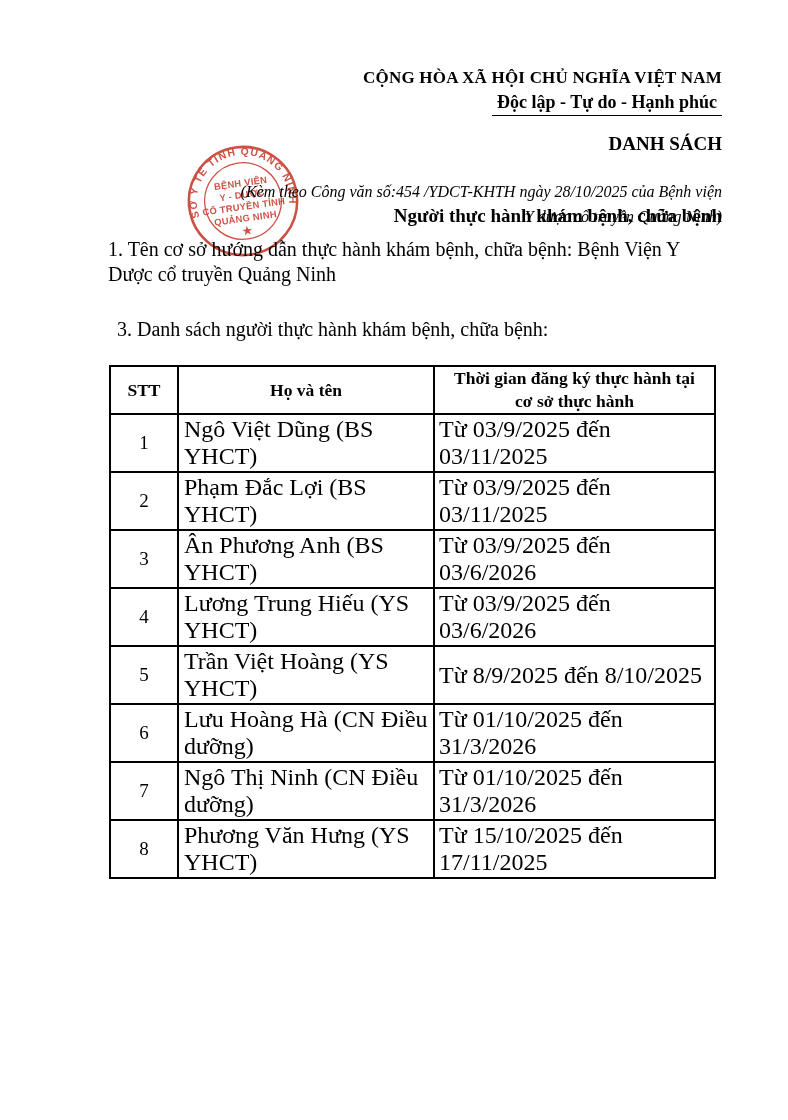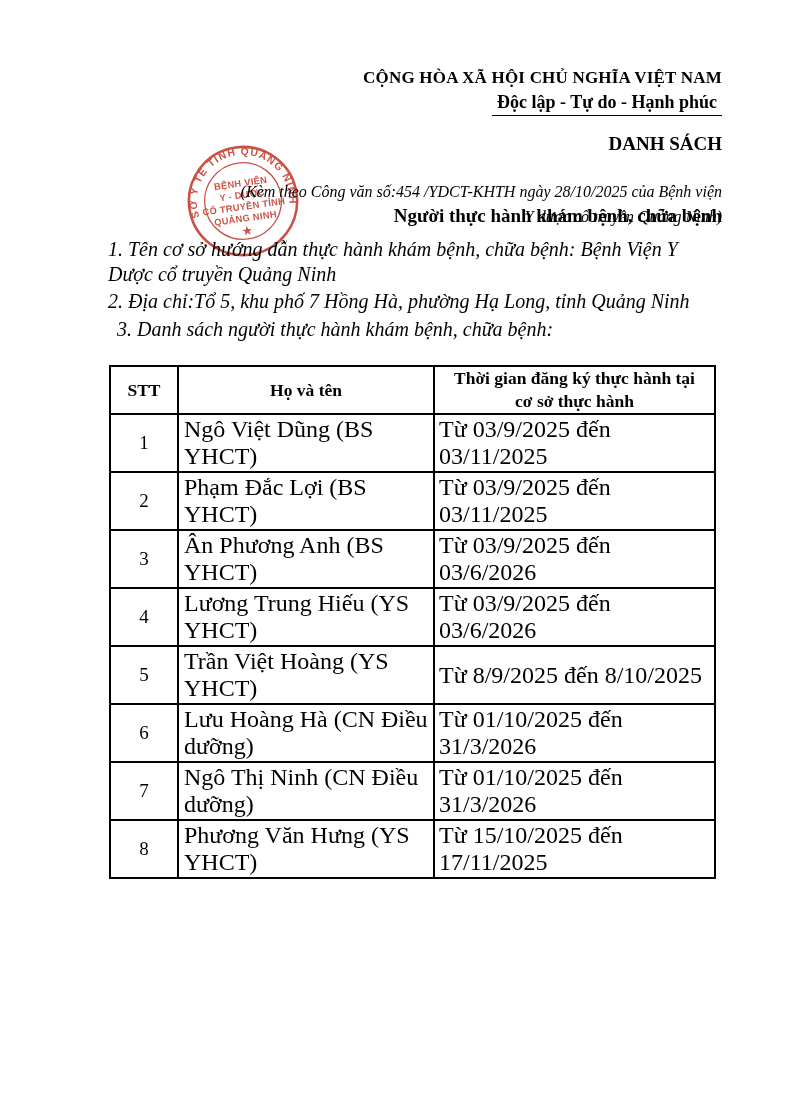--- a/index.html
+++ b/index.html
@@ -9,21 +9,21 @@
   }
   .center-line{position:absolute;left:116px;width:606px;text-align:right;}
   .nat-title{top:68px;font-weight:bold;font-size:17px;letter-spacing:.2px;}
   .motto-wrap{top:92px;}
   .motto{display:inline-block;font-weight:bold;font-size:18px;border-bottom:1.6px solid #000;padding:0 5px 2px;}
   .doc-title{top:133px;font-weight:bold;font-size:19px;}
   .doc-subtitle{top:157px;font-weight:bold;font-size:19px;z-index:4;margin-top:48px;}
   .ref{font-style:italic;font-size:16px;z-index:4;}
   .ref1{top:183px;}
   .ref2{top:208px;}
-  .item{position:absolute;left:108px;width:606px;font-size:20px;line-height:25px;z-index:4;font-style:italic;}
+  .item{position:absolute;left:108px;width:606px;font-size:20px;line-height:25px;z-index:4;}
   .item1{top:237px;}
   .item2{top:289px;}
   .item3{top:317px;margin-left:9px;}
 
   
   .stamp{
     position:absolute;left:184px;top:142px;width:118px;height:118px;
     transform:rotate(-8deg);opacity:.88;mix-blend-mode:multiply;z-index:5;
   }
   .stamp .ring{fill:none;stroke:var(--stamp-color,#c5392b);}
@@ -75,21 +75,20 @@
       <textPath href="#stamp-arc" startOffset="50%" text-anchor="middle">SỞ Y TẾ TỈNH QUẢNG NINH</textPath>
     </text>
     <text class="inner" x="0" y="-15">BỆNH VIỆN</text>
     <text class="inner" x="0" y="-3">Y - DƯỢC</text>
     <text class="inner" x="0" y="9">CỔ TRUYỀN TỈNH</text>
     <text class="inner" x="0" y="21">QUẢNG NINH</text>
     <text class="star" x="0" y="35">★</text>
   </svg>
 
   <div class="item item1">1. Tên cơ sở hướng dẫn thực hành khám bệnh, chữa bệnh: Bệnh Viện Y Dược cổ truyền Quảng Ninh</div>
-  <div class="item item2">2. Địa chỉ:Tổ 5, khu phố 7 Hồng Hà, phường Hạ Long, tỉnh Quảng Ninh</div>
   <div class="item item3">3. Danh sách người thực hành khám bệnh, chữa bệnh:</div>
 
   <table class="list-table">
     <colgroup>
       <col style="width:68px">
       <col style="width:256px">
       <col style="width:281px">
     </colgroup>
     <thead>
       <tr>

